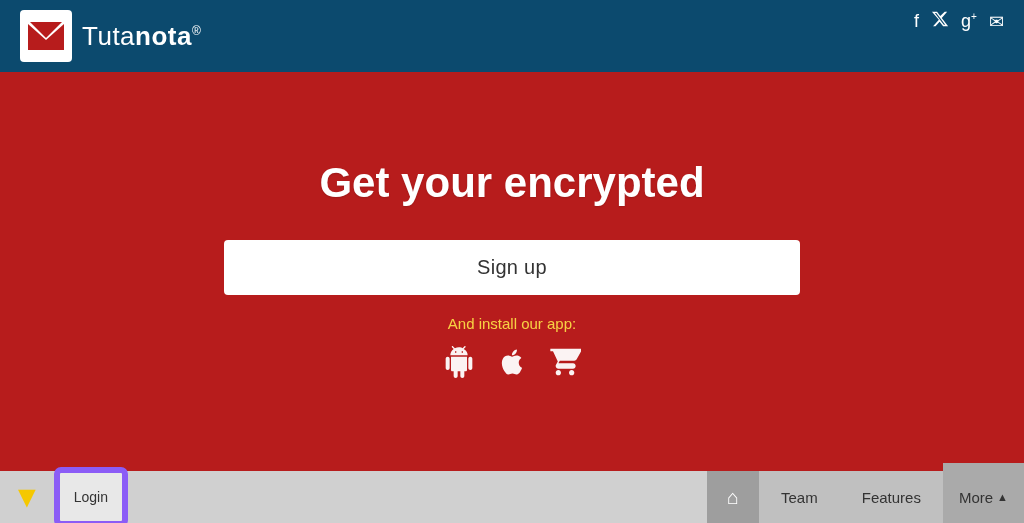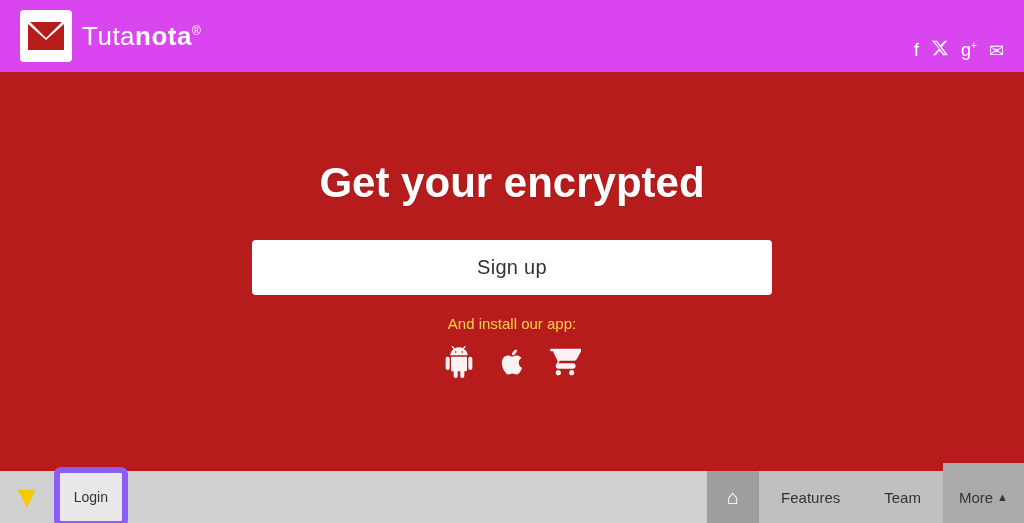--- a/index.html
+++ b/index.html
@@ -9,24 +9,24 @@
       overflow: hidden;
       font-family: 'Helvetica Neue', Arial, sans-serif;
       background-color: #b71c1c;
       display: flex;
       flex-direction: column;
     }
 
     
     .header {
       display: flex;
-      align-items: flex-end;
+      align-items: flex-start;
       justify-content: space-between;
       padding: 10px 20px;
-      background-color: #d946ef;
+      background-color: #0c4a6e;
     }
 
     .logo-area {
       display: flex;
       align-items: center;
       gap: 10px;
     }
 
     .logo-icon {
       width: 52px;
@@ -80,21 +80,21 @@
       line-height: 1.25;
       margin-bottom: 30px;
       text-shadow: 0 1px 2px rgba(0,0,0,0.15);
     }
 
     .signup-btn {
       background: #fff;
       border: none;
       border-radius: 4px;
       padding: 16px 0;
-      width: 520px;
+      width: 576px;
       font-size: 20px;
       color: #333;
       cursor: pointer;
       letter-spacing: 0.3px;
       margin-bottom: 20px;
     }
 
     .install-text {
       color: #fde047;
       font-size: 15px;
@@ -259,23 +259,23 @@
   <div class="login-area">
     <span class="yellow-arrow">▼</span>
     <button class="login-btn">Login</button>
   </div>
 
   <div class="nav-right">
     <div class="nav-home">
       <span class="nav-home-icon">⌂</span>
     </div>
     <div class="nav-item">
+      <span>Team</span>
+    </div>
+    <div class="nav-item">
       <span>Features</span>
-    </div>
-    <div class="nav-item">
-      <span>Team</span>
     </div>
     <div class="nav-item-more">
       <span>More</span>
       <span class="arrow-up">▲</span>
     </div>
   </div>
 </div>
 
 </body></html>

